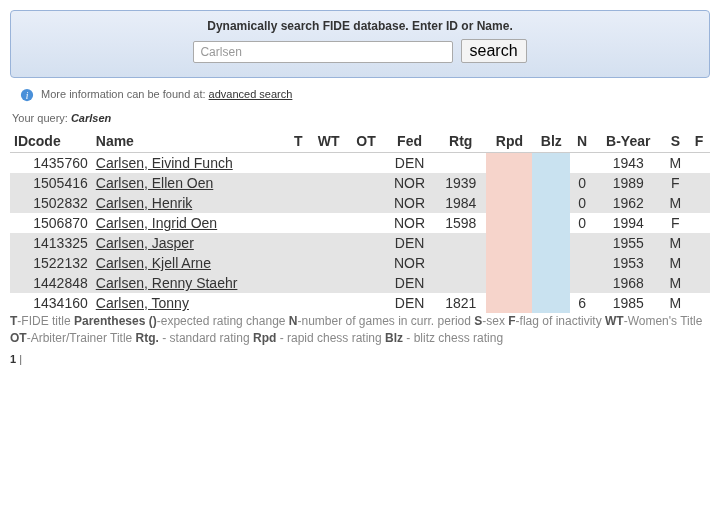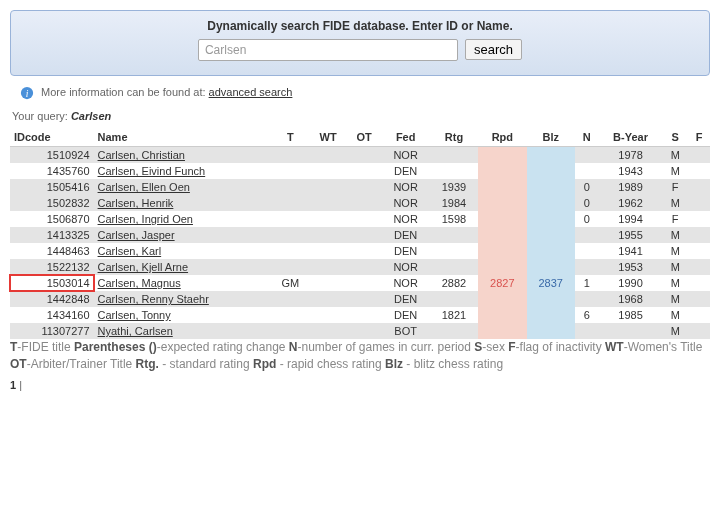--- a/index.html
+++ b/index.html
@@ -1,26 +1,26 @@
 <!DOCTYPE html>
 <html><head>
 <meta charset="utf-8">
 <style>
 * { box-sizing: border-box; margin: 0; padding: 0; }
 body { font-family: Verdana, Geneva, sans-serif; font-size: 11px; color: #333; background: #fff; padding: 10px; width: 720px; }
 .search-box { background: linear-gradient(#e8eef8,#d4e0f0); border: 1px solid #99b3d9; border-radius: 4px; padding: 8px 0 14px; text-align: center; margin-bottom: 10px; }
 .search-title { font-size: 12px; font-weight: bold; color: #333; margin-bottom: 6px; }
 .search-input { width: 260px; padding: 3px 6px; border: 1px solid #aaa; border-radius: 2px; font-size: 12px; color: #999; margin-right: 4px; }
-.search-btn { padding: 2px 8px; font-size: 13px; border: 1px solid #aaa; background: #f4f4f4; border-radius: 2px; cursor: pointer; }
+.search-btn { padding: 2px 8px; font-size: 16px; border: 1px solid #aaa; background: #f4f4f4; border-radius: 2px; cursor: pointer; }
 .info-row { margin: 4px 0 10px; padding-left: 10px; color: #666; }
 .info-row svg { vertical-align: middle; margin-right: 4px; }
 .info-row a { color: #333; text-decoration: underline; }
 .query { color: #666; margin-bottom: 6px; padding-left: 2px; }
 .query b { font-style: italic; font-weight: bold; color: #333; }
-table { width: 100%; border-collapse: collapse; font-size: 11px; }
+table { width: 100%; border-collapse: collapse; font-size: 14px; }
 th { text-align: left; padding: 3px 4px; font-weight: bold; color: #333; border-bottom: 1px solid #ccc; white-space: nowrap; }
 th.c { text-align: center; }
 td { padding: 2px 4px; border: none; vertical-align: middle; white-space: nowrap; }
 tr.odd td { background: #e4e4e4; }
 tr.even td { background: #fff; }
 td.name a { color: #333; text-decoration: underline; }
 td.c { text-align: center; }
 td.r { text-align: right; }
 .rpd-cell { background: #f6d4cb !important; }
 .blz-cell { background: #c9e2f0 !important; }
@@ -65,35 +65,20 @@
       <th class="c">Rtg</th>
       <th class="c">Rpd</th>
       <th class="c">Blz</th>
       <th class="c">N</th>
       <th class="c">B-Year</th>
       <th class="c">S</th>
       <th class="c">F</th>
     </tr>
   </thead>
   <tbody id="tbody">
-      <tr class="odd">
-        <td class="r ">1510924</td>
-        <td class="name"><a href="#">Carlsen, Christian</a></td>
-        <td class="c"></td>
-        <td class="c"></td>
-        <td class="c"></td>
-        <td class="c">NOR</td>
-        <td class="c"></td>
-        <td class="c rpd-cell"><span class="rpd-val"></span></td>
-        <td class="c blz-cell"><span class="blz-val"></span></td>
-        <td class="c"></td>
-        <td class="c">1978</td>
-        <td class="c">M</td>
-        <td class="c"></td>
-      </tr>
       <tr class="even">
         <td class="r ">1435760</td>
         <td class="name"><a href="#">Carlsen, Eivind Funch</a></td>
         <td class="c"></td>
         <td class="c"></td>
         <td class="c"></td>
         <td class="c">DEN</td>
         <td class="c"></td>
         <td class="c rpd-cell"><span class="rpd-val"></span></td>
         <td class="c blz-cell"><span class="blz-val"></span></td>
@@ -155,62 +140,32 @@
         <td class="c"></td>
         <td class="c">DEN</td>
         <td class="c"></td>
         <td class="c rpd-cell"><span class="rpd-val"></span></td>
         <td class="c blz-cell"><span class="blz-val"></span></td>
         <td class="c"></td>
         <td class="c">1955</td>
         <td class="c">M</td>
         <td class="c"></td>
       </tr>
-      <tr class="even">
-        <td class="r ">1448463</td>
-        <td class="name"><a href="#">Carlsen, Karl</a></td>
-        <td class="c"></td>
-        <td class="c"></td>
-        <td class="c"></td>
-        <td class="c">DEN</td>
-        <td class="c"></td>
-        <td class="c rpd-cell"><span class="rpd-val"></span></td>
-        <td class="c blz-cell"><span class="blz-val"></span></td>
-        <td class="c"></td>
-        <td class="c">1941</td>
-        <td class="c">M</td>
-        <td class="c"></td>
-      </tr>
       <tr class="odd">
         <td class="r ">1522132</td>
         <td class="name"><a href="#">Carlsen, Kjell Arne</a></td>
         <td class="c"></td>
         <td class="c"></td>
         <td class="c"></td>
         <td class="c">NOR</td>
         <td class="c"></td>
         <td class="c rpd-cell"><span class="rpd-val"></span></td>
         <td class="c blz-cell"><span class="blz-val"></span></td>
         <td class="c"></td>
         <td class="c">1953</td>
-        <td class="c">M</td>
-        <td class="c"></td>
-      </tr>
-      <tr class="even">
-        <td class="r hl-id">1503014</td>
-        <td class="name"><a href="#">Carlsen, Magnus</a></td>
-        <td class="c">GM</td>
-        <td class="c"></td>
-        <td class="c"></td>
-        <td class="c">NOR</td>
-        <td class="c">2882</td>
-        <td class="c rpd-cell"><span class="rpd-val">2827</span></td>
-        <td class="c blz-cell"><span class="blz-val">2837</span></td>
-        <td class="c">1</td>
-        <td class="c">1990</td>
         <td class="c">M</td>
         <td class="c"></td>
       </tr>
       <tr class="odd">
         <td class="r ">1442848</td>
         <td class="name"><a href="#">Carlsen, Renny Staehr</a></td>
         <td class="c"></td>
         <td class="c"></td>
         <td class="c"></td>
         <td class="c">DEN</td>
@@ -230,35 +185,20 @@
         <td class="c"></td>
         <td class="c">DEN</td>
         <td class="c">1821</td>
         <td class="c rpd-cell"><span class="rpd-val"></span></td>
         <td class="c blz-cell"><span class="blz-val"></span></td>
         <td class="c">6</td>
         <td class="c">1985</td>
         <td class="c">M</td>
         <td class="c"></td>
       </tr>
-      <tr class="odd">
-        <td class="r ">11307277</td>
-        <td class="name"><a href="#">Nyathi, Carlsen</a></td>
-        <td class="c"></td>
-        <td class="c"></td>
-        <td class="c"></td>
-        <td class="c">BOT</td>
-        <td class="c"></td>
-        <td class="c rpd-cell"><span class="rpd-val"></span></td>
-        <td class="c blz-cell"><span class="blz-val"></span></td>
-        <td class="c"></td>
-        <td class="c"></td>
-        <td class="c">M</td>
-        <td class="c"></td>
-      </tr>
     </tbody>
 </table>
 
 <div class="legend">
   <b>T</b><span>-FIDE title </span><b>Parentheses ()</b><span>-expected rating change </span><b>N</b><span>-number of games in curr. period  </span><b>S</b><span>-sex </span><b>F</b><span>-flag of inactivity </span><b>WT</b><span>-Women's Title </span><b>OT</b><span>-Arbiter/Trainer Title </span><b>Rtg.</b><span> - standard rating  </span><b>Rpd</b><span> - rapid chess rating  </span><b>Blz</b><span> - blitz chess rating</span>
 </div>
 
 <div class="page">
   <b>1</b><span> |</span>
 </div>

